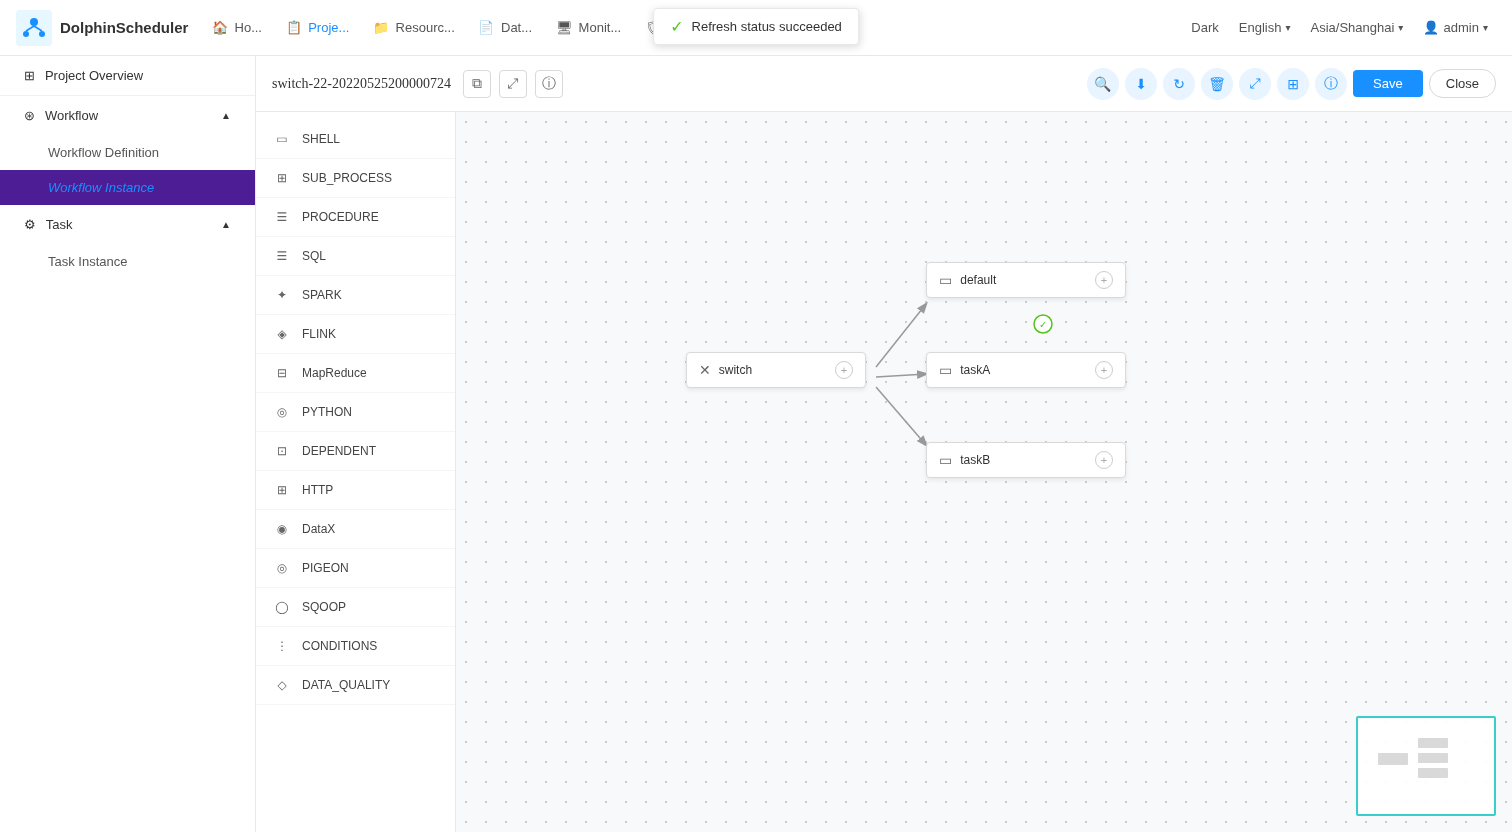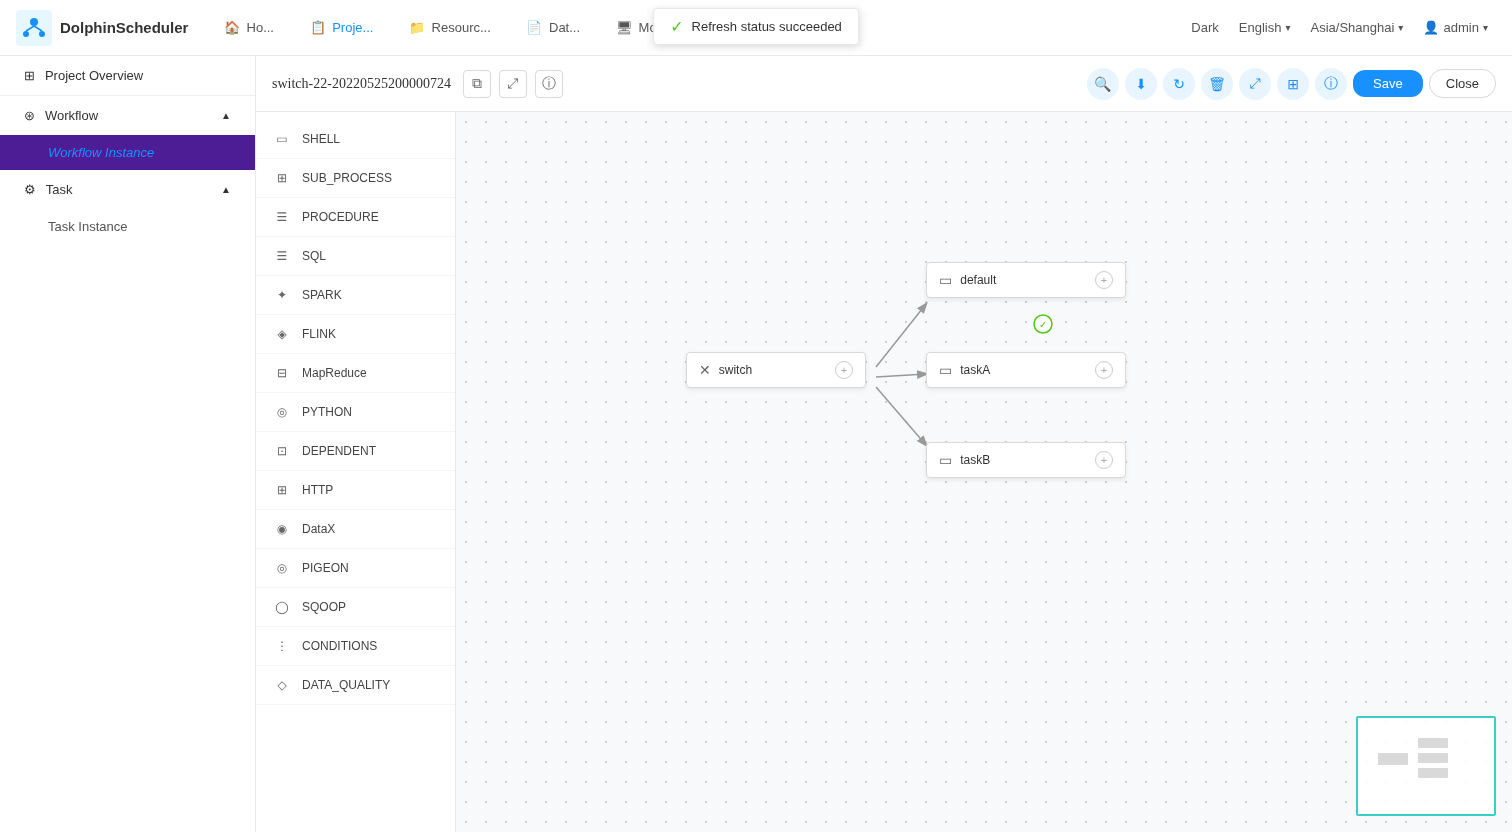--- a/index.html
+++ b/index.html
@@ -2,21 +2,21 @@
 <html><head>
   <meta charset="utf-8">
   <style>
     * { box-sizing: border-box; margin: 0; padding: 0; }
     body { font-family: -apple-system, BlinkMacSystemFont, 'Segoe UI', sans-serif; font-size: 13px; background: #f0f2f5; overflow: hidden; }
 
     
     .top-nav {
       display: flex; align-items: center; height: 56px;
       background: #fff; border-bottom: 1px solid #e8e8e8;
-      padding: 0 16px; gap: 12px; position: relative; z-index: 100;
+      padding: 0 16px; gap: 0; position: relative; z-index: 100;
     }
     .nav-logo { display: flex; align-items: center; gap: 8px; margin-right: 12px; }
     .nav-logo-icon { width: 36px; height: 36px; }
     .nav-logo-text { font-size: 15px; font-weight: 600; color: #333; white-space: nowrap; }
     .nav-item {
       display: flex; align-items: center; gap: 6px;
       padding: 6px 12px; border-radius: 4px; cursor: pointer;
       color: #555; font-size: 13px; white-space: nowrap;
     }
     .nav-item.active { color: #1890ff; }
@@ -73,21 +73,21 @@
     }
     .wf-header-spacer { flex: 1; }
     .wf-toolbar { display: flex; align-items: center; gap: 6px; }
     .toolbar-btn {
       width: 32px; height: 32px; border-radius: 50%; background: #e8f4ff;
       border: none; display: flex; align-items: center; justify-content: center;
       cursor: pointer; color: #1890ff; font-size: 14px;
     }
     .btn-save {
       padding: 6px 20px; background: #1890ff; color: #fff; border: none;
-      border-radius: 12px; cursor: pointer; font-size: 13px;
+      border-radius: 4px; cursor: pointer; font-size: 13px;
     }
     .btn-close {
       padding: 6px 16px; background: #fff; color: #333; border: 1px solid #d9d9d9;
       border-radius: 14px; cursor: pointer; font-size: 13px;
     }
 
     
     .canvas-area { display: flex; flex: 1; overflow: hidden; }
 
     
@@ -227,20 +227,23 @@
       <span>⊞</span>
       <span>Project Overview</span>
     </div>
 
     <div class="sidebar-menu-item parent">
       <span>⊛</span>
       <span>Workflow</span>
       <span class="sidebar-chevron">▲</span>
     </div>
 
+    <div class="sidebar-sub-item">
+      <span>Workflow Definition</span>
+    </div>
     <div class="sidebar-sub-item active">
       <span>Workflow Instance</span>
     </div>
 
     <div class="sidebar-menu-item parent">
       <span>⚙</span>
       <span>Task</span>
       <span class="sidebar-chevron">▲</span>
     </div>
 

